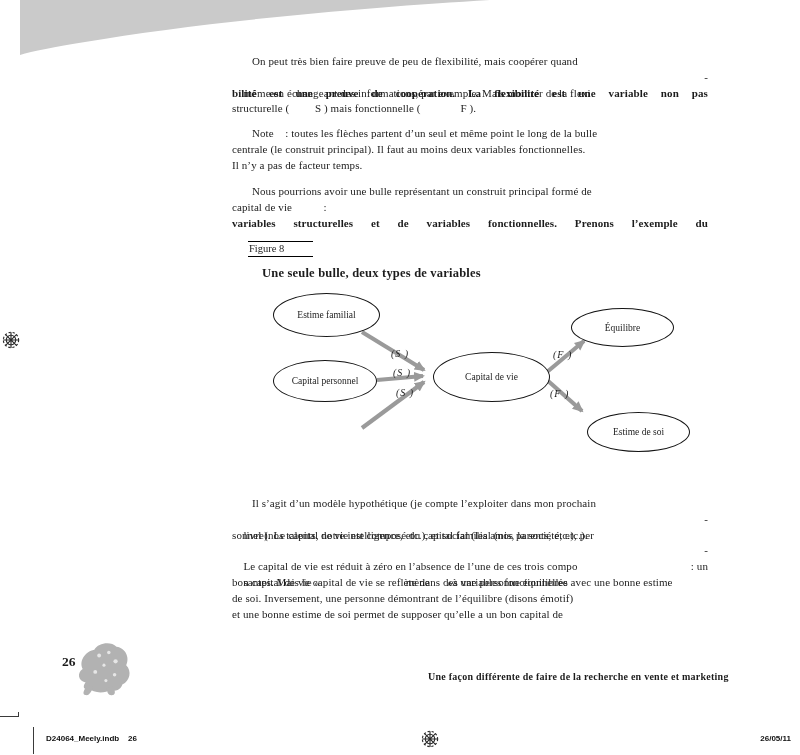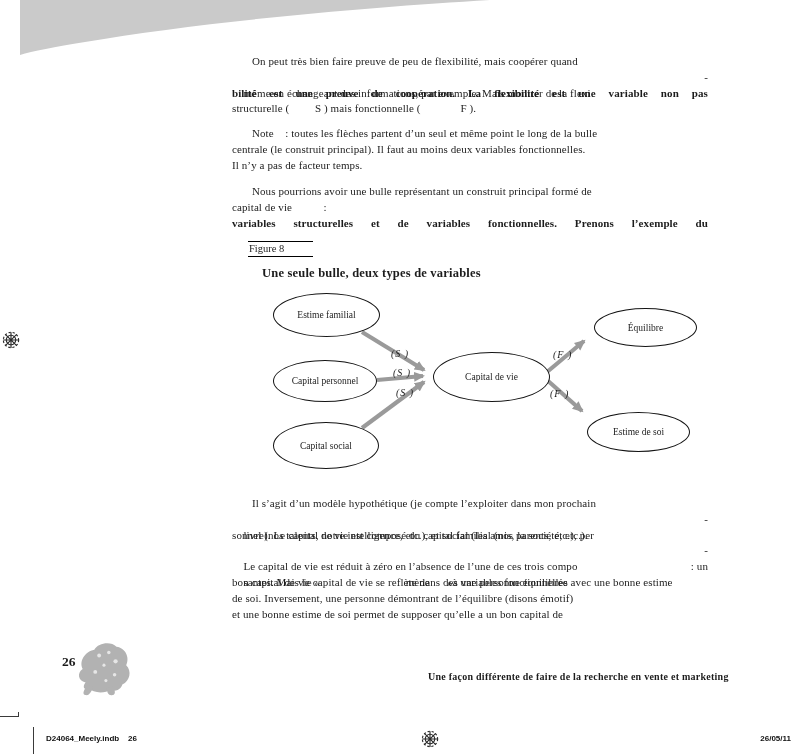--- a/index.html
+++ b/index.html
@@ -41,21 +41,21 @@
   #diagram svg.arrows{position:absolute;left:0;top:0;}
   .node{
     position:absolute;border:1.3px solid #141414;border-radius:50%;
     display:flex;align-items:center;justify-content:center;
     font-size:9.5px;background:#fff;text-align:center;
   }
   .n-familial{left:23px;top:5px;width:105px;height:42px;}
   .n-personnel{left:23px;top:72px;width:102px;height:40px;}
   .n-social{left:23px;top:134px;width:104px;height:45px;}
   .n-vie{left:183px;top:64px;width:115px;height:48px;}
-  .n-equilibre{left:344px;top:20px;width:101px;height:37px;text-align:right;}
+  .n-equilibre{left:321px;top:20px;width:101px;height:37px;text-align:right;}
   .n-estime{left:337px;top:124px;width:101px;height:38px;}
   .elabel{position:absolute;font-size:10px;font-style:italic;letter-spacing:1px;}
   .s1{left:141px;top:60px}.s2{left:143px;top:79px}.s3{left:146px;top:99px}
   .f1{left:303px;top:61px}.f2{left:300px;top:100px}
   
   .frog{position:absolute;left:72px;top:640px;}
   .page-num{position:absolute;left:62px;top:654px;font-size:13.5px;font-weight:bold;z-index:2;}
   .running-title{position:absolute;left:428px;top:671px;font-size:10px;font-weight:bold;letter-spacing:0.25px;}
   
   .cm-h{position:absolute;left:0;top:716px;width:19px;height:1.2px;background:#3a3a3a;}
@@ -122,21 +122,20 @@
       <line x1="112" y1="44" x2="174" y2="82" marker-end="url(#ah)"></line>
       <line x1="127" y1="92" x2="173" y2="88" marker-end="url(#ah)"></line>
       <line x1="112" y1="140" x2="174" y2="94" marker-end="url(#ah)"></line>
       <line x1="297" y1="84" x2="334" y2="53" marker-end="url(#ah)"></line>
       <line x1="297" y1="92" x2="332" y2="123" marker-end="url(#ah)"></line>
     </g>
   </svg>
 
   <div class="node n-familial">Estime familial</div>
   <div class="node n-personnel">Capital personnel</div>
-  <div class="node n-social">Capital social</div>
   <div class="node n-vie">Capital de vie</div>
   <div class="node n-equilibre">Équilibre</div>
   <div class="node n-estime">Estime de soi</div>
 
   <div class="elabel s1">(S )</div>
   <div class="elabel s2">(S )</div>
   <div class="elabel s3">(S )</div>
   <div class="elabel f1">(F )</div>
   <div class="elabel f2">(F )</div>
 </div>

